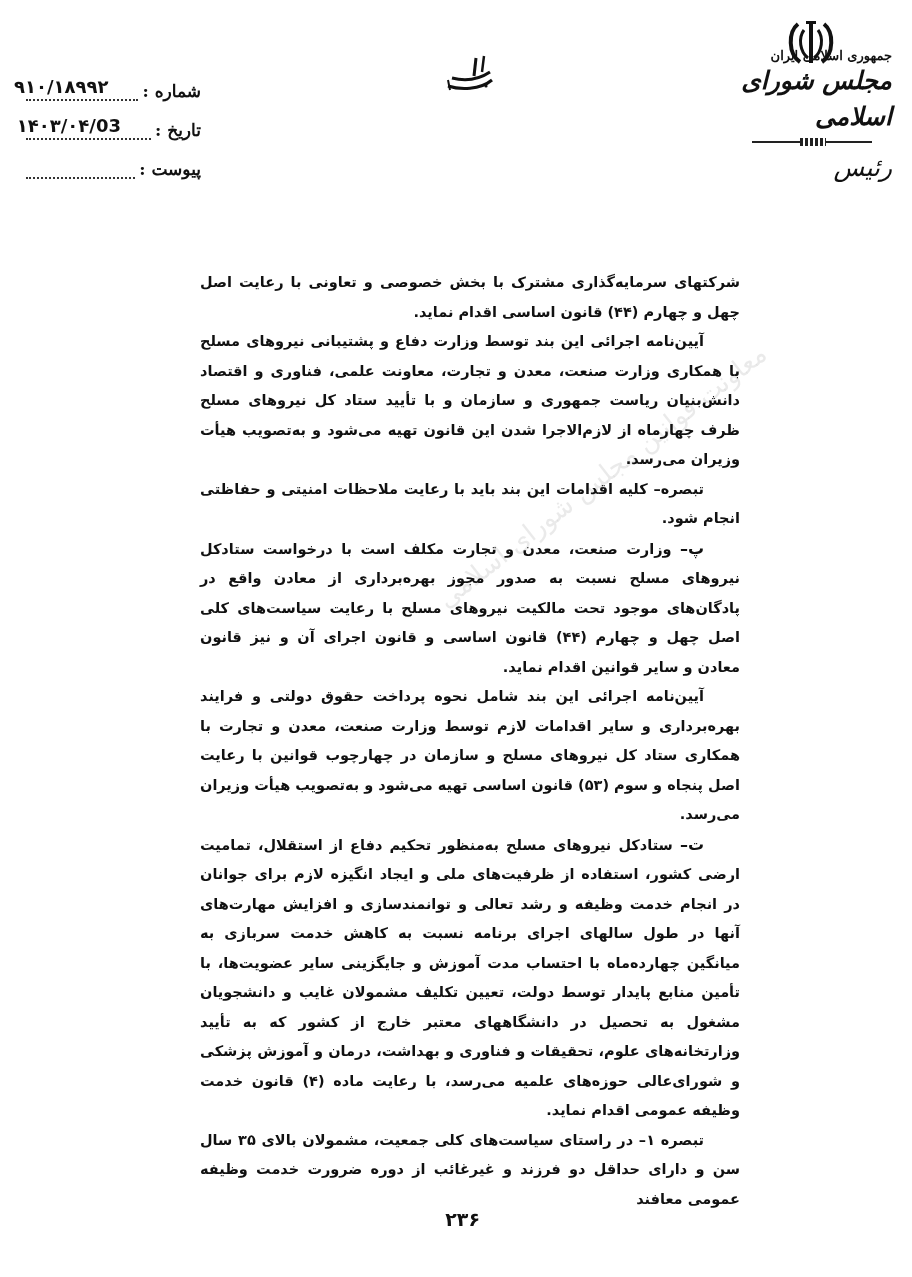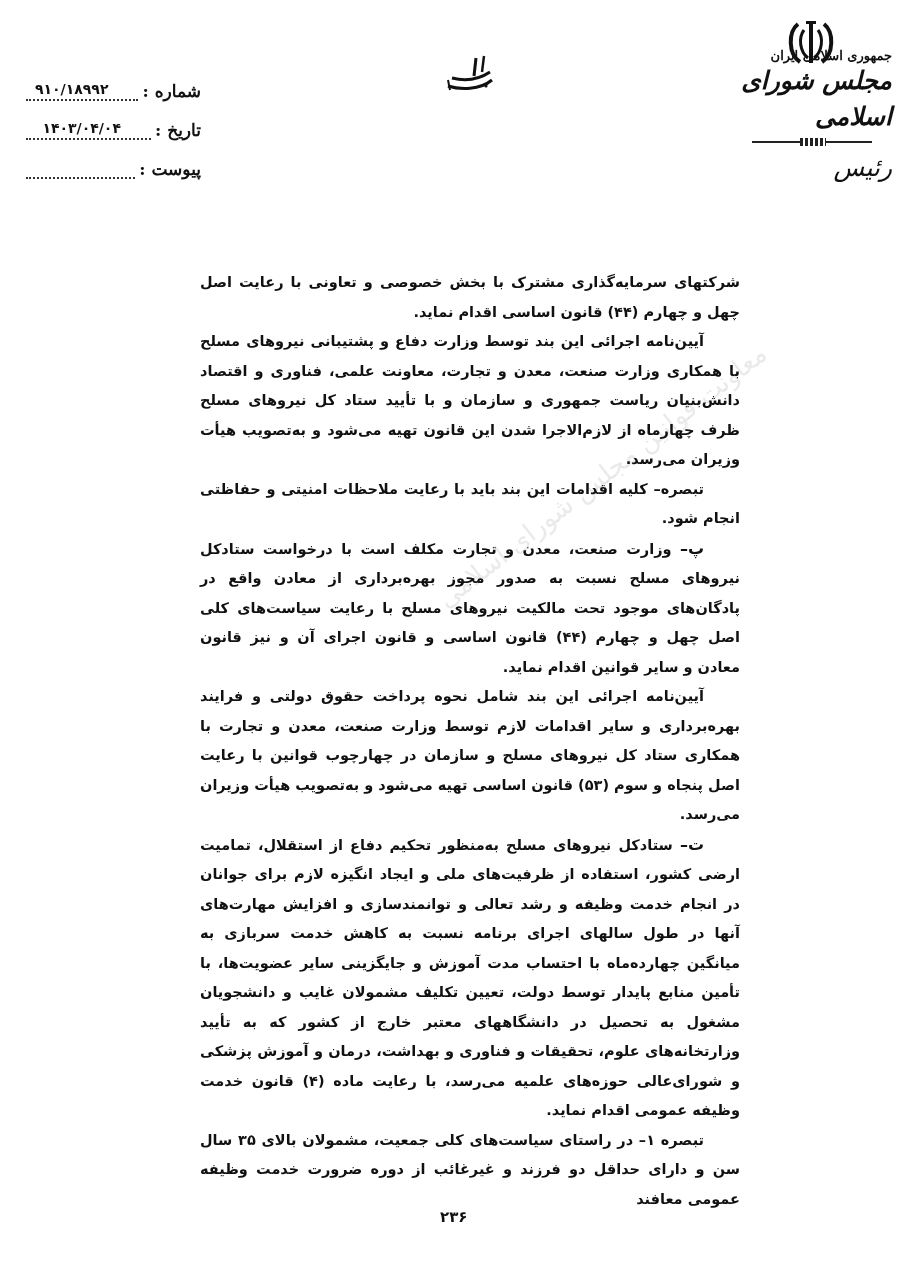--- a/index.html
+++ b/index.html
@@ -4,21 +4,21 @@
 <style>
   html, body { margin: 0; padding: 0; background: #ffffff; }
   body { width: 912px; height: 1277px; position: relative; overflow: hidden; font-family: "DejaVu Sans", sans-serif; color: #111; }
   .page { position: absolute; inset: 0; background: #fff; }
 
   
   .meta { position: absolute; left: 26px; top: 62px; width: 175px; direction: rtl; }
   .meta-row { position: relative; height: 39px; display: flex; align-items: flex-end; }
   .meta-label { font-family: "DejaVu Serif", serif; font-weight: bold; font-size: 17px; white-space: nowrap; padding-left: 4px; }
   .meta-line { flex: 1; border-bottom: 2px dotted #333; height: 18px; position: relative; }
-  .meta-value { position: absolute; bottom: 2px; right: 30px; font-weight: bold; font-size: 14px; letter-spacing: 1px; direction: ltr; unicode-bidi: embed; }
+  .meta-value { position: absolute; bottom: 2px; right: 30px; font-weight: bold; font-size: 18px; letter-spacing: 1px; direction: ltr; unicode-bidi: embed; }
 
   
   .bismillah { position: absolute; left: 440px; top: 50px; width: 60px; height: 45px; direction: rtl; }
   .bismillah svg { width: 100%; height: 100%; }
 
   
   .emblem { position: absolute; left: 782px; top: 18px; width: 58px; height: 50px; }
   .logo-block { position: absolute; left: 732px; top: 48px; width: 160px; direction: rtl; text-align: right; }
   .logo-small { font-family: "DejaVu Serif", serif; font-weight: bold; font-size: 13px; }
   .logo-main { font-family: "DejaVu Serif", serif; font-weight: bold; font-size: 25px; line-height: 36px; font-style: italic; }
@@ -30,38 +30,38 @@
   .body { position: absolute; left: 200px; top: 268px; width: 540px; direction: rtl; text-align: justify; font-family: "DejaVu Sans", sans-serif; font-size: 14.5px; line-height: 29.5px; font-weight: bold; }
   .body p { margin: 0; }
   .body p.indent { text-indent: 36px; }
   .body p.indent-s { text-indent: 0; }
   .clause-letter { font-weight: bold; font-size: 16px; }
 
   
   .watermark { position: absolute; left: 470px; top: 560px; width: 360px; transform: rotate(-38deg); transform-origin: left top; direction: rtl; font-family: "DejaVu Serif", serif; font-size: 26px; color: rgba(140,140,140,0.18); white-space: nowrap; pointer-events: none; }
 
   
-  .page-number { position: absolute; left: 440px; top: 1208px; width: 40px; text-align: left; font-weight: bold; font-size: 15px; direction: rtl; }
+  .page-number { position: absolute; left: 440px; top: 1208px; width: 40px; text-align: right; font-weight: bold; font-size: 19px; direction: rtl; }
 </style>
 </head>
 <body>
 
 <div class="page">
 
   <div class="meta">
     <div class="meta-row">
       <span class="meta-label">شماره :</span>
       <span class="meta-line">
         <span class="meta-value">۹۱۰/۱۸۹۹۲</span>
       </span>
     </div>
     <div class="meta-row">
       <span class="meta-label">تاریخ :</span>
       <span class="meta-line">
-        <span class="meta-value">۱۴۰۳/۰۴/۰۴</span>
+        <span class="meta-value">۱۴۰۳/۰۴/03</span>
       </span>
     </div>
     <div class="meta-row">
       <span class="meta-label">پیوست :</span>
       <span class="meta-line">
         <span class="meta-value"></span>
       </span>
     </div>
   </div>
 

